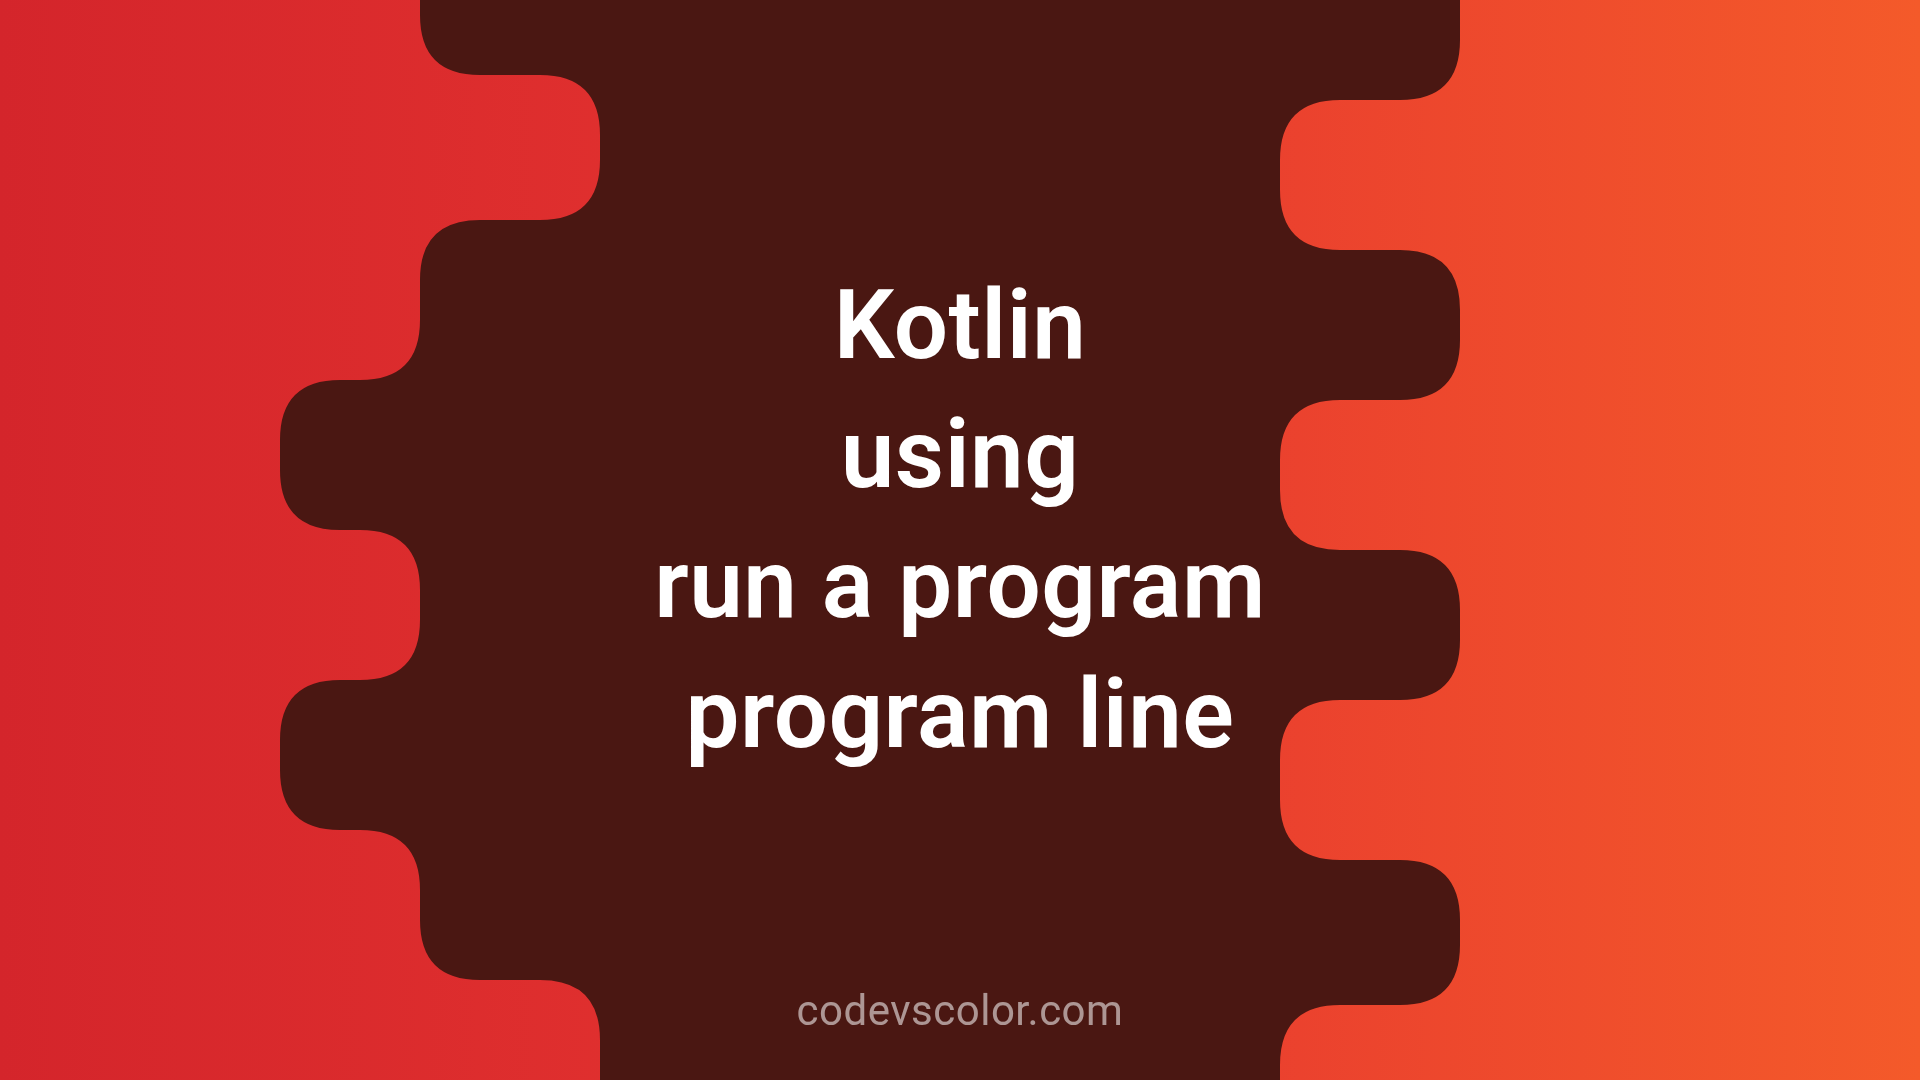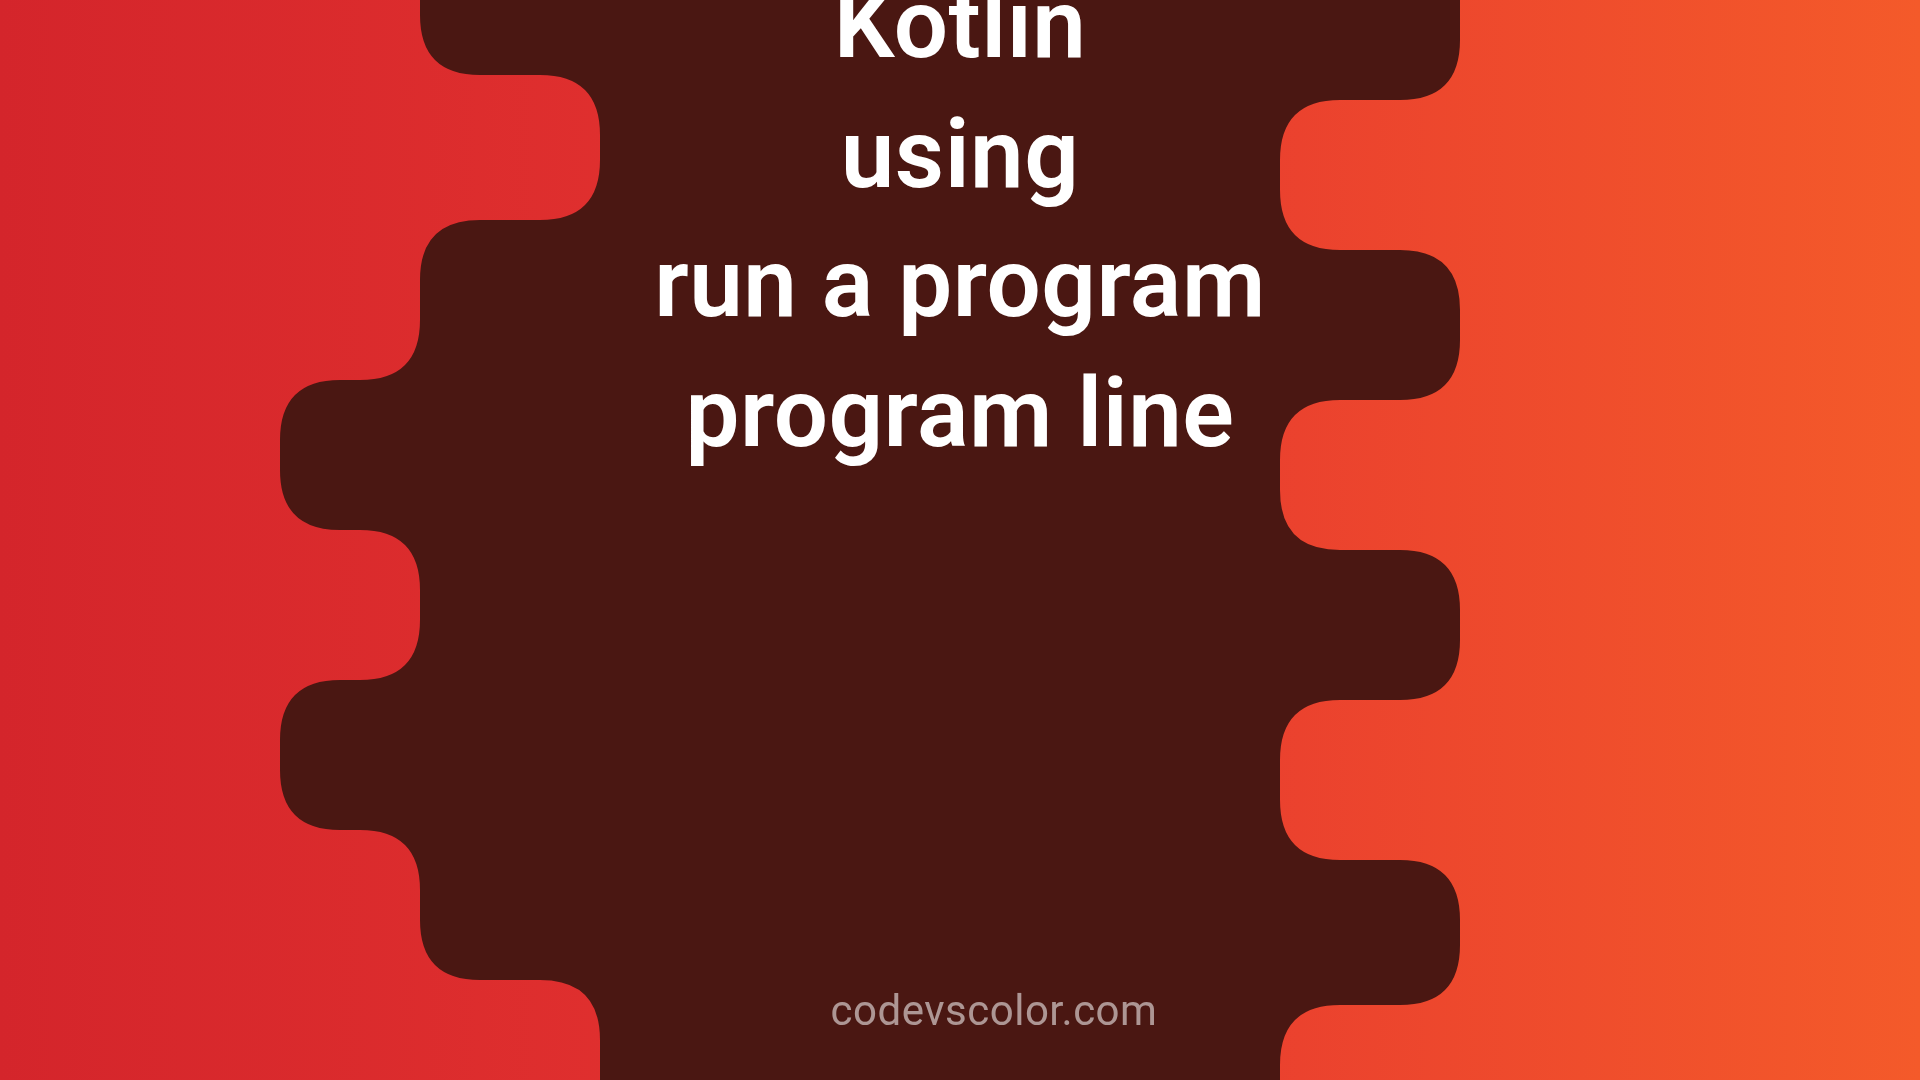--- a/index.html
+++ b/index.html
@@ -32,21 +32,21 @@
 
     .content-overlay {
       position: absolute;
       top: 0;
       left: 0;
       width: 100%;
       height: 100%;
       display: flex;
       flex-direction: column;
       align-items: center;
-      justify-content: flex-start;
+      justify-content: center;
       z-index: 10;
     }
 
     .main-title {
       color: #ffffff;
       font-size: 96px;
       font-weight: 600;
       text-align: center;
       line-height: 1.35;
       margin-top: -40px;
@@ -56,21 +56,20 @@
     .watermark {
       position: absolute;
       bottom: 45px;
       left: 50%;
       transform: translateX(-50%);
       color: rgba(255, 255, 255, 0.55);
       font-size: 42px;
       font-weight: 400;
       letter-spacing: 0.5px;
       z-index: 10;
-      margin-left: 34px;
     }
   </style>
 </head>
 <body>
 
 <div class="blob-container">
   <svg class="blob" width="1920" height="1080" viewBox="0 0 1920 1080" preserveAspectRatio="none">
     <path d="
       M 420,0
       L 420,15

